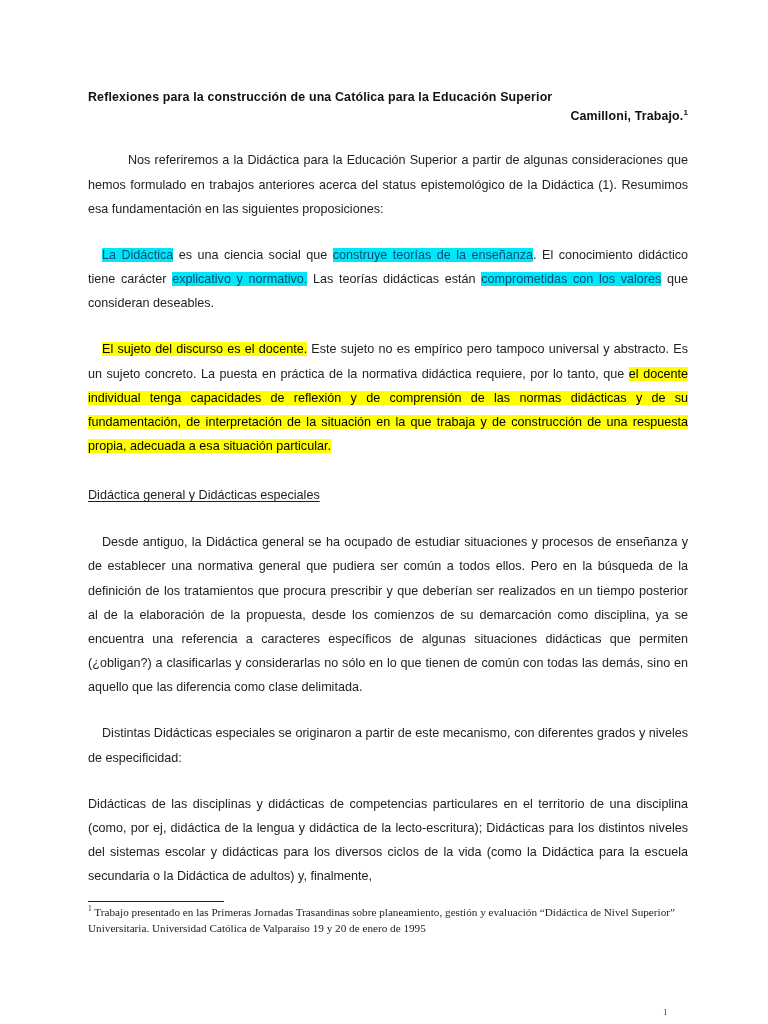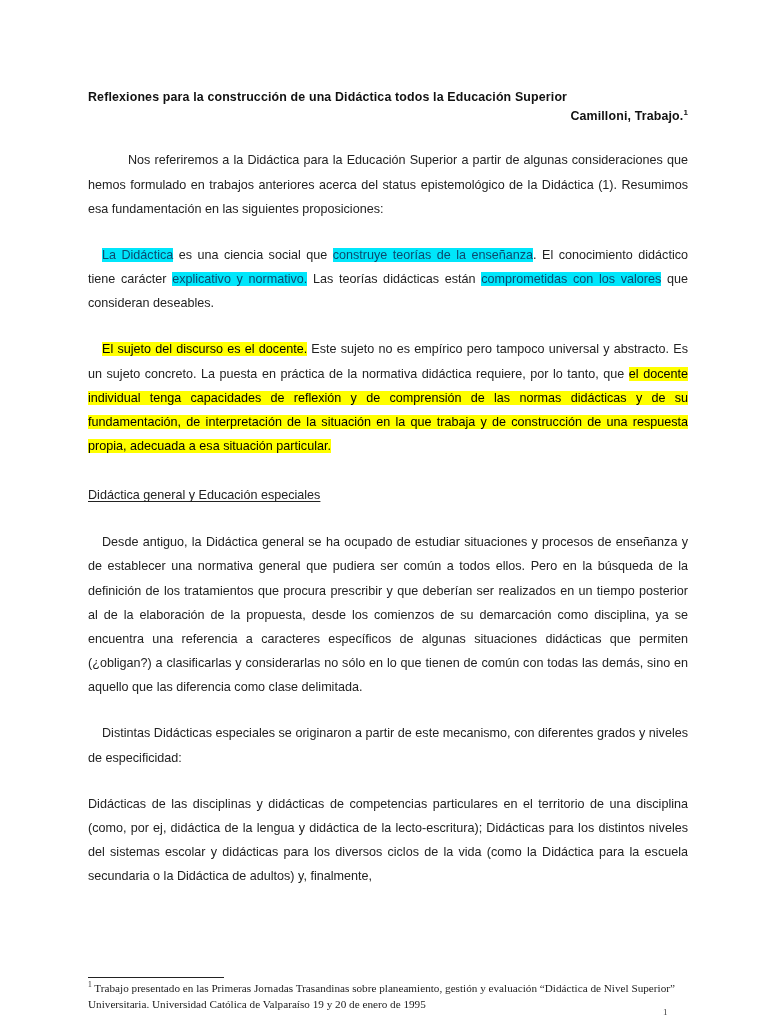--- a/index.html
+++ b/index.html
@@ -93,21 +93,21 @@
     margin: 26px 0 0 0;
     text-decoration: underline;
     text-underline-offset: 2px;
     color: #222;
   }
 
   
   .footnote-area {
     position: absolute;
     left: 88px;
-    top: 977px;
+    top: 901px;
     width: 600px;
   }
   .footnote-rule {
     width: 136px;
     height: 0;
     border-top: 1.1px solid #222;
     margin: 0 0 3px 0;
   }
   .footnote-text {
     font-family: "Liberation Serif", serif;
@@ -133,31 +133,31 @@
     color: #3a3a3a;
   }
 </style>
 </head>
 <body>
 
 <div class="page">
 
   <div class="content">
 
-    <h1 class="doc-title">Reflexiones para la construcción de una Didáctica todos la Educación Superior</h1>
+    <h1 class="doc-title">Reflexiones para la construcción de una Católica para la Educación Superior</h1>
 
     <div class="doc-author"><span>Camilloni, Trabajo.</span><sup class="fn-ref">1</sup></div>
 
     <p class="body gap-lg"><span class="indent-lg"></span><span>Nos referiremos a la Didáctica para la Educación Superior a partir de algunas consideraciones que hemos formulado en trabajos anteriores acerca del status epistemológico de la Didáctica (1). Resumimos esa fundamentación en las siguientes proposiciones:</span></p>
 
     <p class="body gap-lg"><span class="indent-sm"></span><span class="hl-cyan">La Didáctica</span><span> es una ciencia social que </span><span class="hl-cyan">construye teorías de la enseñanza</span><span>. El conocimiento didáctico tiene carácter </span><span class="hl-cyan">explicativo y normativo.</span><span> Las teorías didácticas están </span><span class="hl-cyan">comprometidas con los valores</span><span> que consideran deseables.</span></p>
 
     <p class="body gap-lg"><span class="indent-sm"></span><span class="hl-yellow">El sujeto del discurso es el docente.</span><span> Este sujeto no es empírico pero tampoco universal y abstracto. Es un sujeto concreto. La puesta en práctica de la normativa didáctica requiere, por lo tanto, que </span><span class="hl-yellow">el docente individual tenga capacidades de reflexión y de comprensión de las normas didácticas y de su fundamentación, de interpretación de la situación en la que trabaja y de construcción de una respuesta propia, adecuada a esa situación particular.</span></p>
 
-    <h2 class="section-heading">Didáctica general y Educación especiales</h2>
+    <h2 class="section-heading">Didáctica general y Didácticas especiales</h2>
 
     <p class="body gap-lg"><span class="indent-sm"></span><span>Desde antiguo, la Didáctica general se ha ocupado de estudiar situaciones y procesos de enseñanza y de establecer una normativa general que pudiera ser común a todos ellos. Pero en la búsqueda de la definición de los tratamientos que procura prescribir y que deberían ser realizados en un tiempo posterior al de la elaboración de la propuesta, desde los comienzos  de su demarcación como disciplina, ya se encuentra una referencia a caracteres específicos de algunas situaciones didácticas que permiten (¿obligan?) a clasificarlas y considerarlas no sólo en lo que tienen de común con todas las demás, sino en aquello que las diferencia como clase delimitada.</span></p>
 
     <p class="body gap-lg"><span class="indent-sm"></span><span>Distintas Didácticas especiales se originaron a partir de este mecanismo, con diferentes grados y niveles de especificidad:</span></p>
 
     <p class="body gap-lg"><span>Didácticas de las disciplinas y didácticas de competencias particulares en el territorio de una disciplina (como, por ej, didáctica de la lengua y didáctica de la lecto-escritura); Didácticas para los distintos niveles del sistemas escolar y didácticas para los diversos ciclos de la vida (como la Didáctica para la escuela secundaria o la Didáctica de adultos) y, finalmente,</span></p>
 
   </div>
 
   <div class="footnote-area">

